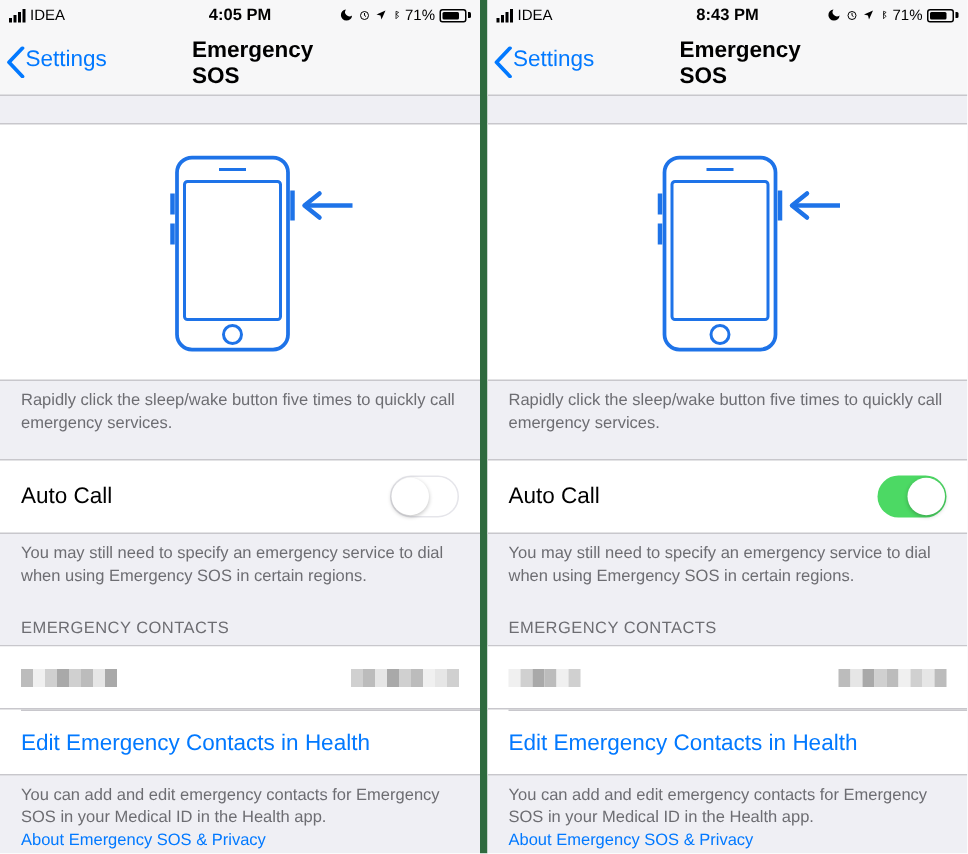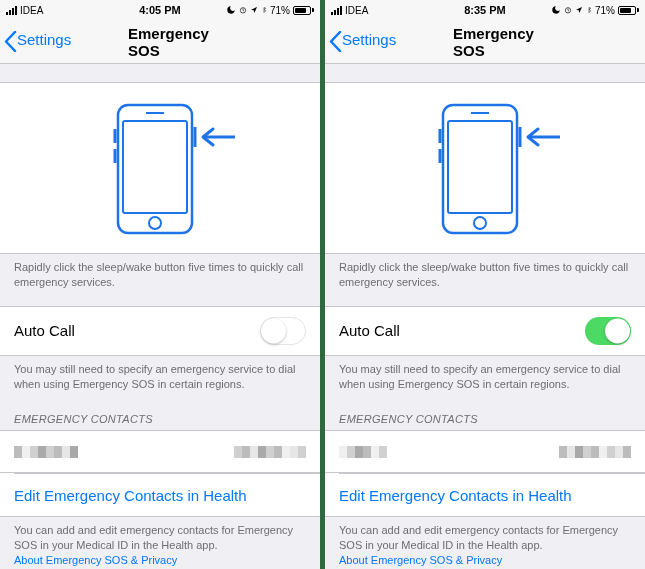--- a/index.html
+++ b/index.html
@@ -88,21 +88,20 @@
     color: #6d6d72;
     padding: 6px 14px 6px 14px;
     line-height: 1.35;
   }
   .section-header {
     font-size: 11px;
     color: #6d6d72;
     padding: 16px 14px 5px 14px;
     text-transform: uppercase;
     letter-spacing: 0.3px;
-    font-style: italic;
   }
   .cell {
     background: #fff;
     border-top: 1px solid #c8c7cc;
     border-bottom: 1px solid #c8c7cc;
     padding: 10px 14px;
     display: flex;
     align-items: center;
     justify-content: space-between;
     font-size: 15px;
@@ -268,21 +267,21 @@
   <div class="statusbar">
     <div class="sb-left">
       <div class="bars">
           <span></span>
           <span></span>
           <span></span>
           <span></span>
         </div>
       <span class="carrier">IDEA</span>
     </div>
-    <div class="sb-center">8:35 PM</div>
+    <div class="sb-center">8:43 PM</div>
     <div class="sb-right">
       <svg class="sb-icon" viewBox="0 0 24 24">
           <path d="M21 12.8A9 9 0 1111.2 3a7 7 0 009.8 9.8z"></path>
         </svg>
       <svg class="sb-icon" style="width:8px" viewBox="0 0 24 24">
           <circle cx="12" cy="13" r="8" fill="none" stroke="#000" stroke-width="2"></circle>
           <path d="M12 8v5l3 2" stroke="#000" stroke-width="2" fill="none"></path>
         </svg>
       <svg class="sb-icon" style="width:8px" viewBox="0 0 24 24">
           <path d="M21 3L3 11l8 2 2 8z"></path>

